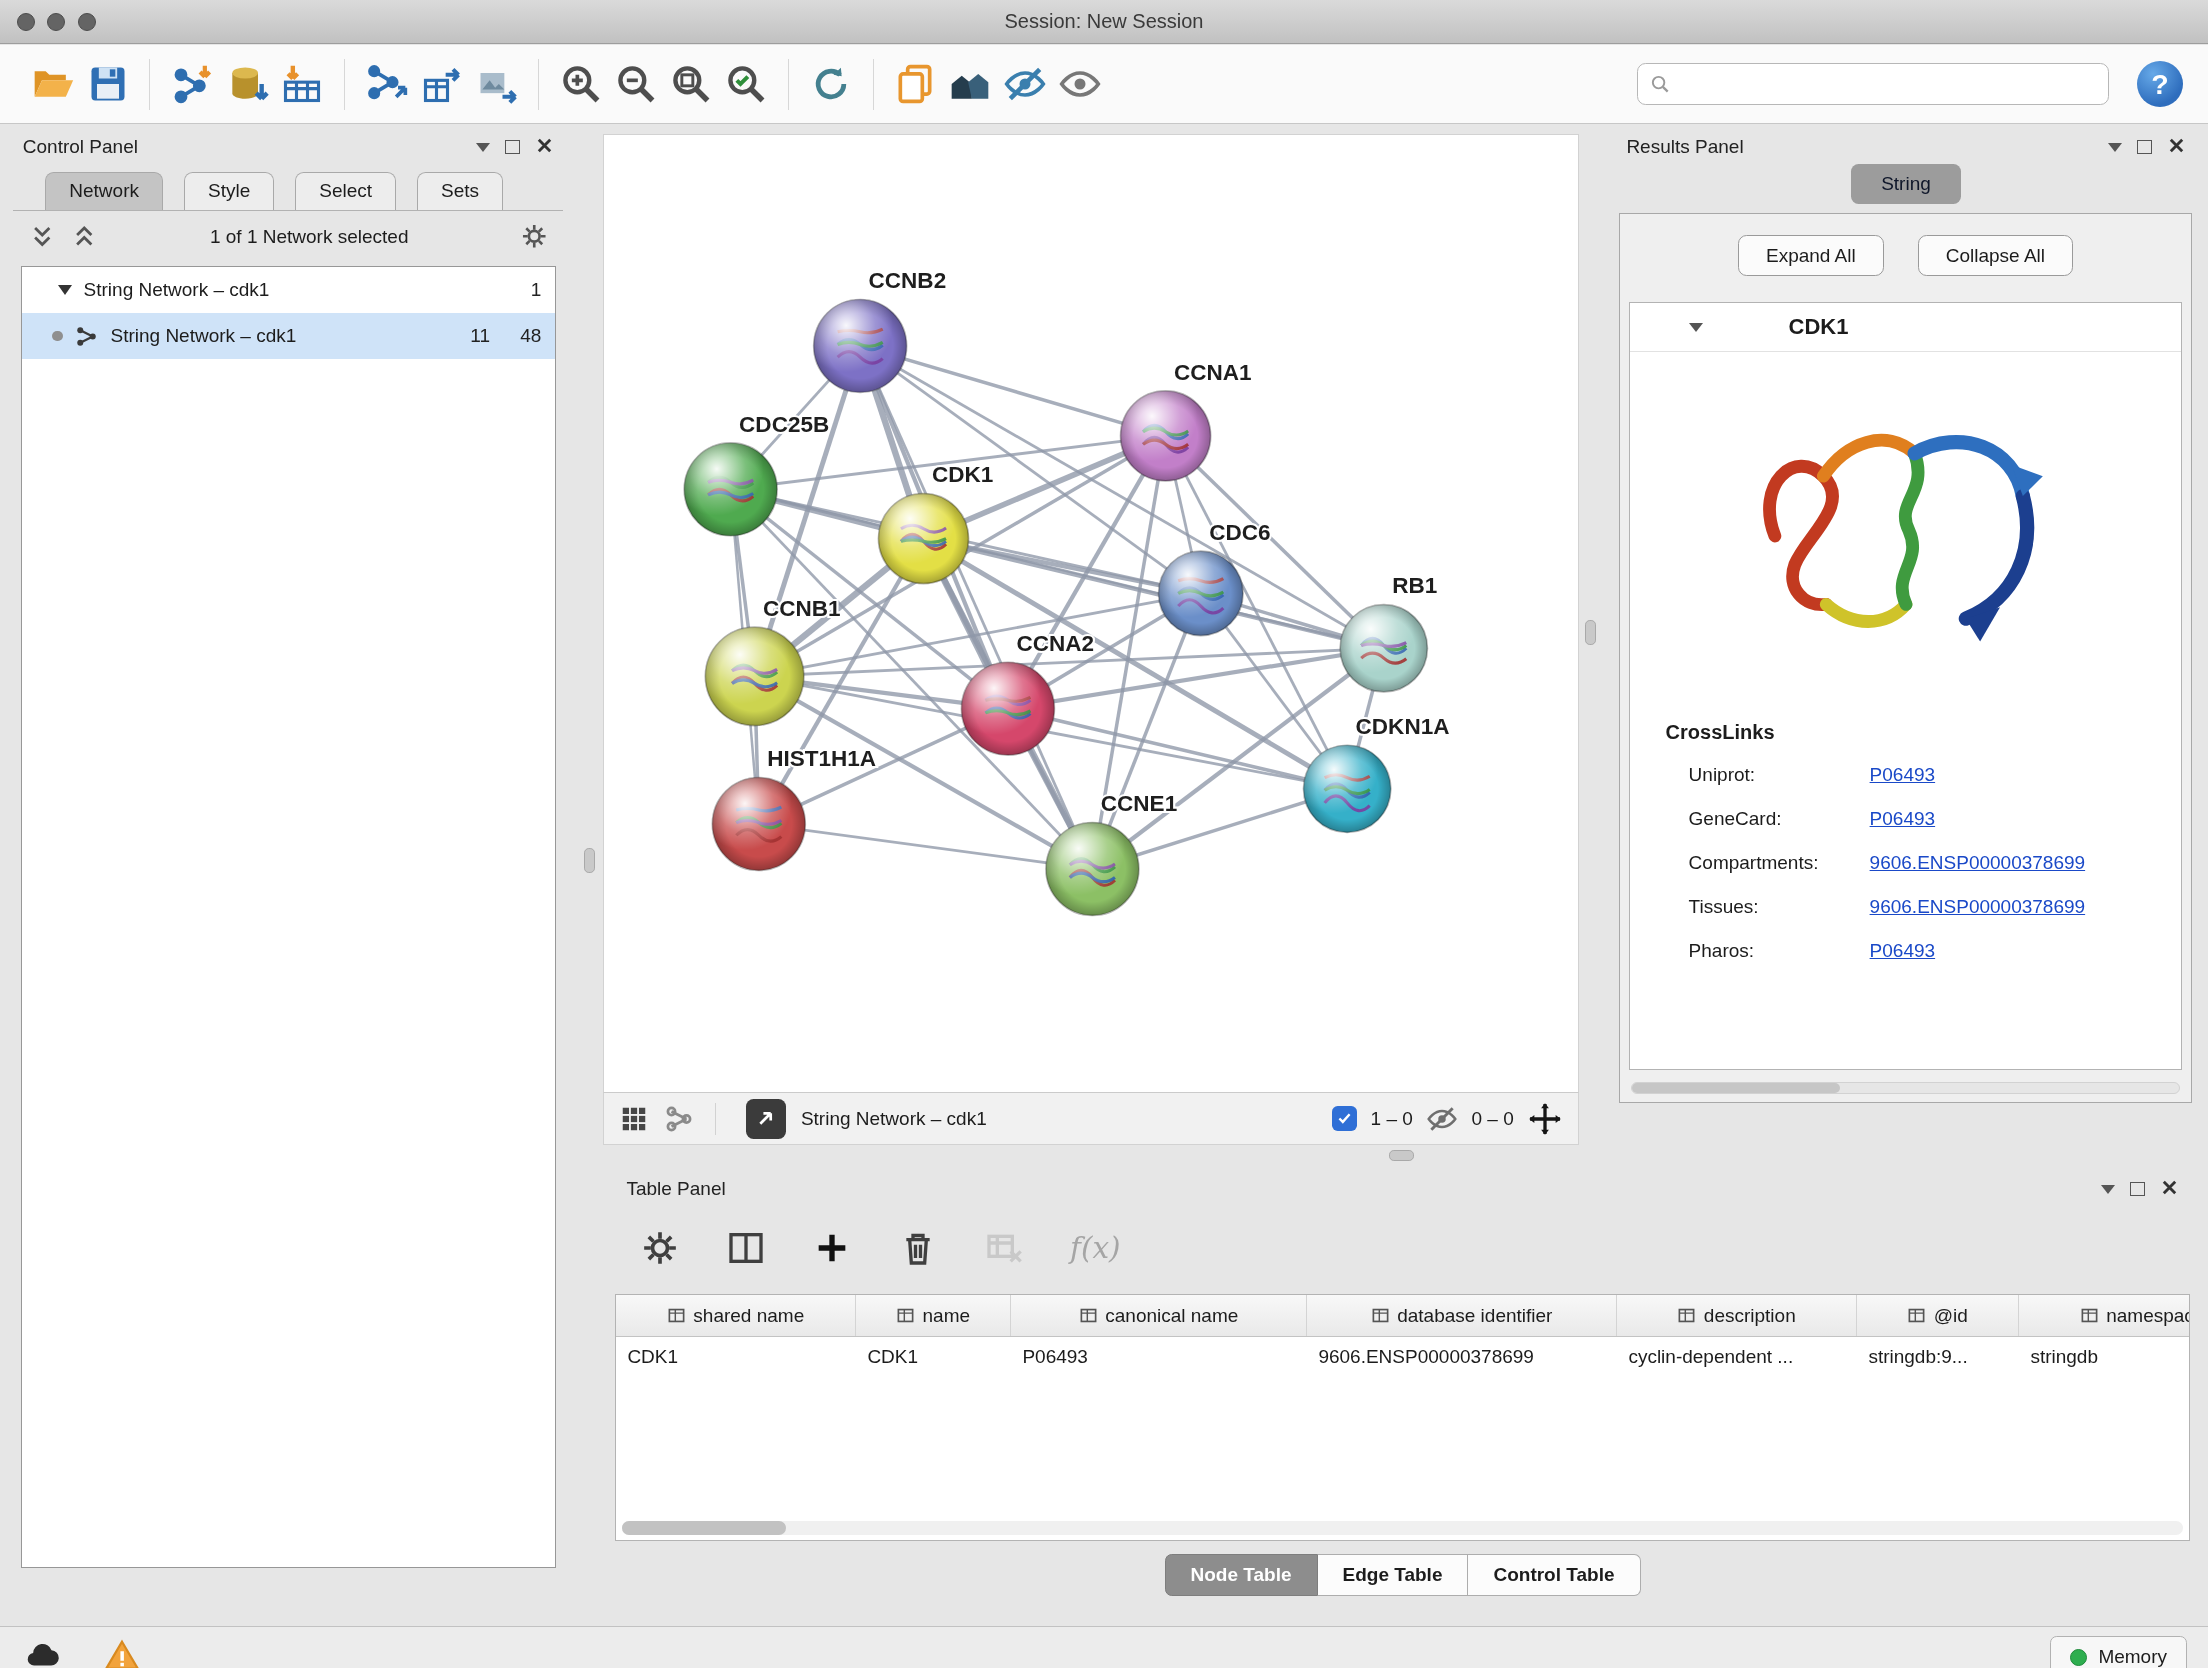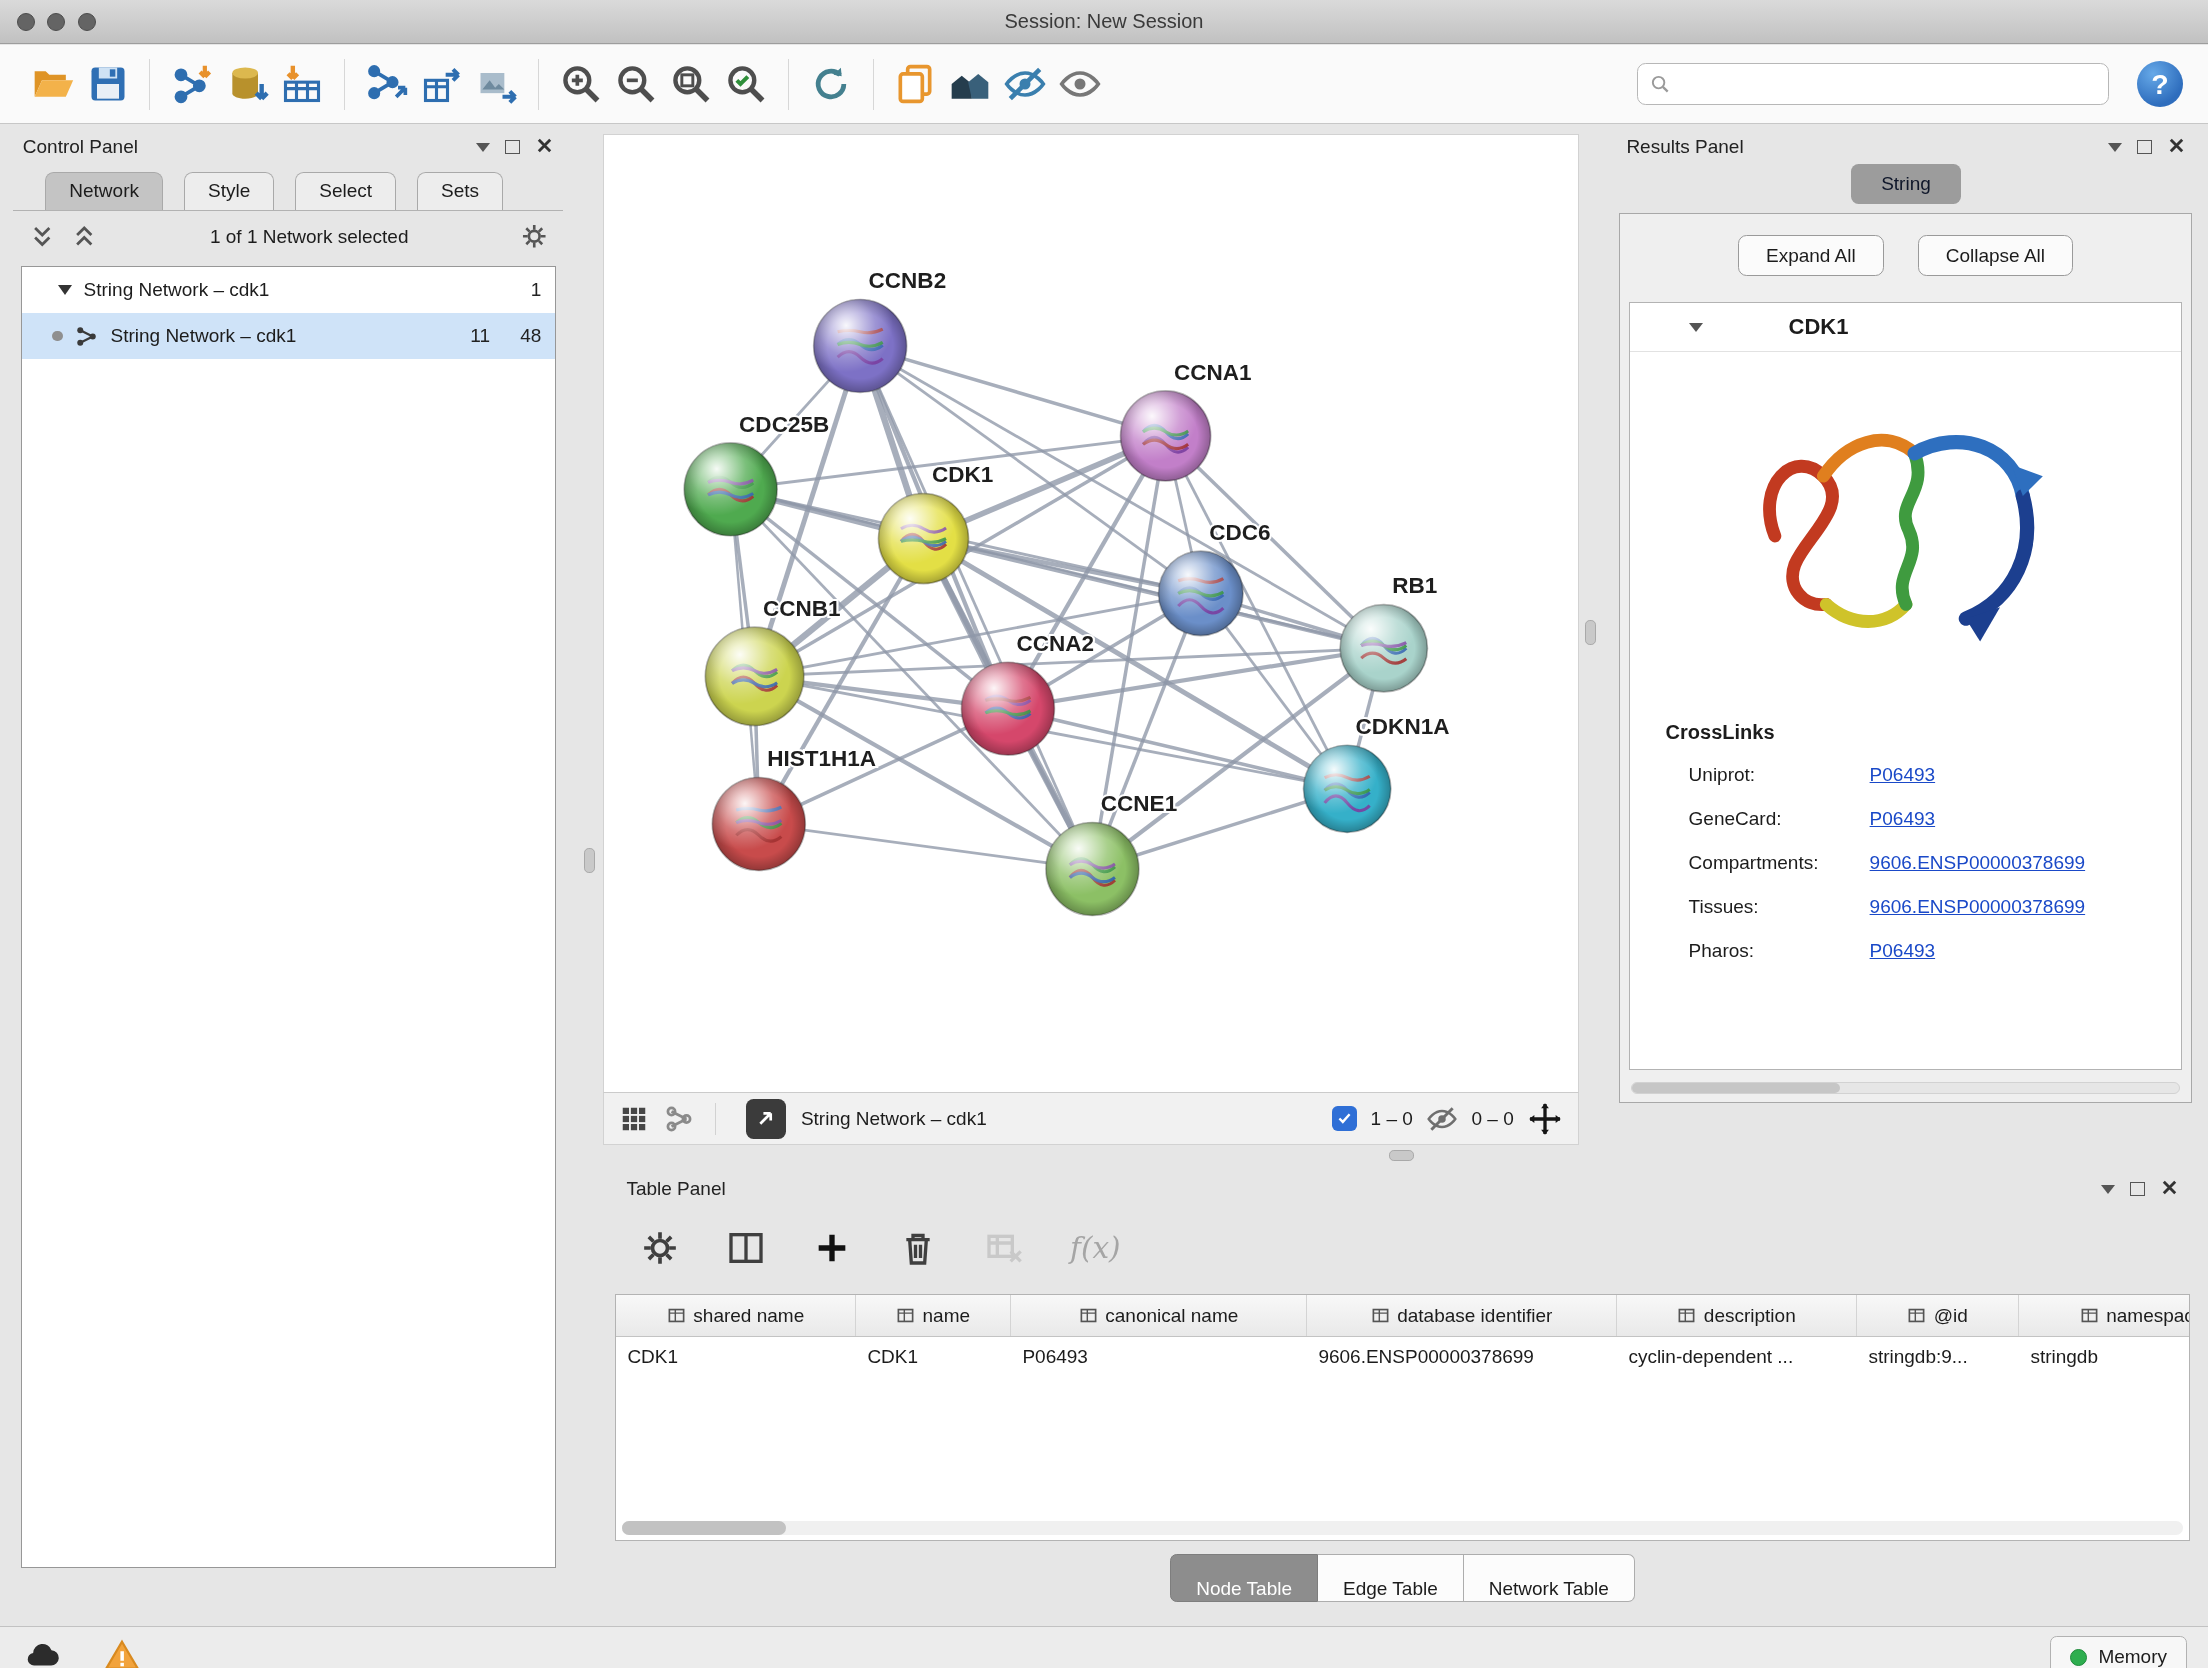--- a/index.html
+++ b/index.html
@@ -94,21 +94,21 @@
   .fx { font-family: "DejaVu Serif", serif; font-style: italic; font-size: 29.5px; color: #a5a5a5; }
   .tp-table { position: absolute; left: 615px; top: 1294px; width: 1575px; height: 247px; background: #fff; border: 1px solid #b3b3b3; overflow: hidden; }
   .tp-thead { height: 42px; display: flex; background: linear-gradient(#f8f8f8, #e9e9e9); border-bottom: 1px solid #c3c3c3; }
   .tp-th { display: flex; align-items: center; justify-content: center; gap: 7.6px; font-size: 19px; border-right: 1px solid #d4d4d4; flex: none; }
   .tp-th svg { width: 19px; height: 19px; }
   .tp-row { height: 40px; display: flex; font-size: 19px; }
   .tp-td { display: flex; align-items: center; padding-left: 11.4px; flex: none; overflow: hidden; white-space: nowrap; }
   .tp-hscroll { position: absolute; left: 5.7px; right: 5.7px; bottom: 4.8px; height: 14.3px; background: #f0f0f0; border-radius: 7.6px; }
   .tp-hscroll .thumb { width: 164px; height: 100%; background: #c2c2c2; border-radius: 7.6px; }
   .tp-tabs { position: absolute; left: 615px; top: 1554px; width: 1575px; height: 42px; display: flex; justify-content: center; }
-  .tp-tab { padding: 23px 25px; font-size: 19px; background: #fcfcfc; border: 1px solid #adadad; border-left: none; }
+  .tp-tab { padding: 9px 25px; font-size: 19px; background: #fcfcfc; border: 1px solid #adadad; border-left: none; font-weight: bold; }
   .tp-tab:first-child { border-left: 1px solid #adadad; border-radius: 6.7px 0 0 6.7px; }
   .tp-tab:last-child { border-radius: 0 6.7px 6.7px 0; }
   .tp-tab.active { background: #8d8d8d; color: #fff; border-color: #7e7e7e; }
 
   
   .statusbar { position: absolute; left: 0; top: 1626px; width: 100%; height: 61px; background: #ececec; border-top: 1px solid #c2c2c2;
     display: flex; align-items: center; padding: 0 21px; gap: 38px; }
   .sbtn svg { width: 42px; height: 38px; }
   .mem-btn { margin-left: auto; height: 42px; display: flex; align-items: center; gap: 11.4px; padding: 0 19px;
     background: #f7f7f7; border: 1px solid #b2b2b2; border-radius: 6.7px; font-size: 19px; }
@@ -698,21 +698,21 @@
       <div class="tp-td" style="width:162px">stringdb:9...</div>
       <div class="tp-td" style="width:247px">stringdb</div>
     </div>
     <div class="tp-hscroll">
         <div class="thumb"></div>
       </div>
   </div>
   <div class="tp-tabs">
     <div class="tp-tab active"><span>Node Table</span></div>
     <div class="tp-tab"><span>Edge Table</span></div>
-    <div class="tp-tab"><span>Network Table</span></div>
+    <div class="tp-tab"><span>Control Table</span></div>
   </div>
 
   <div class="split-dot" style="left:584px;top:848px;width:11.4px;height:25px"></div>
   <div class="split-dot" style="left:1585px;top:620px;width:11.4px;height:25px"></div>
   <div class="split-dot" style="left:1389px;top:1150px;width:25px;height:10.5px"></div>
 
   <div class="statusbar">
     <div class="sbtn">
       <svg viewBox="0 0 24 24">
           <path d="M7 18a4 4 0 0 1-.6-7.96A6 6 0 0 1 18 8.3 4.5 4.5 0 0 1 17.5 18z" fill="#2c2c2c"></path>

